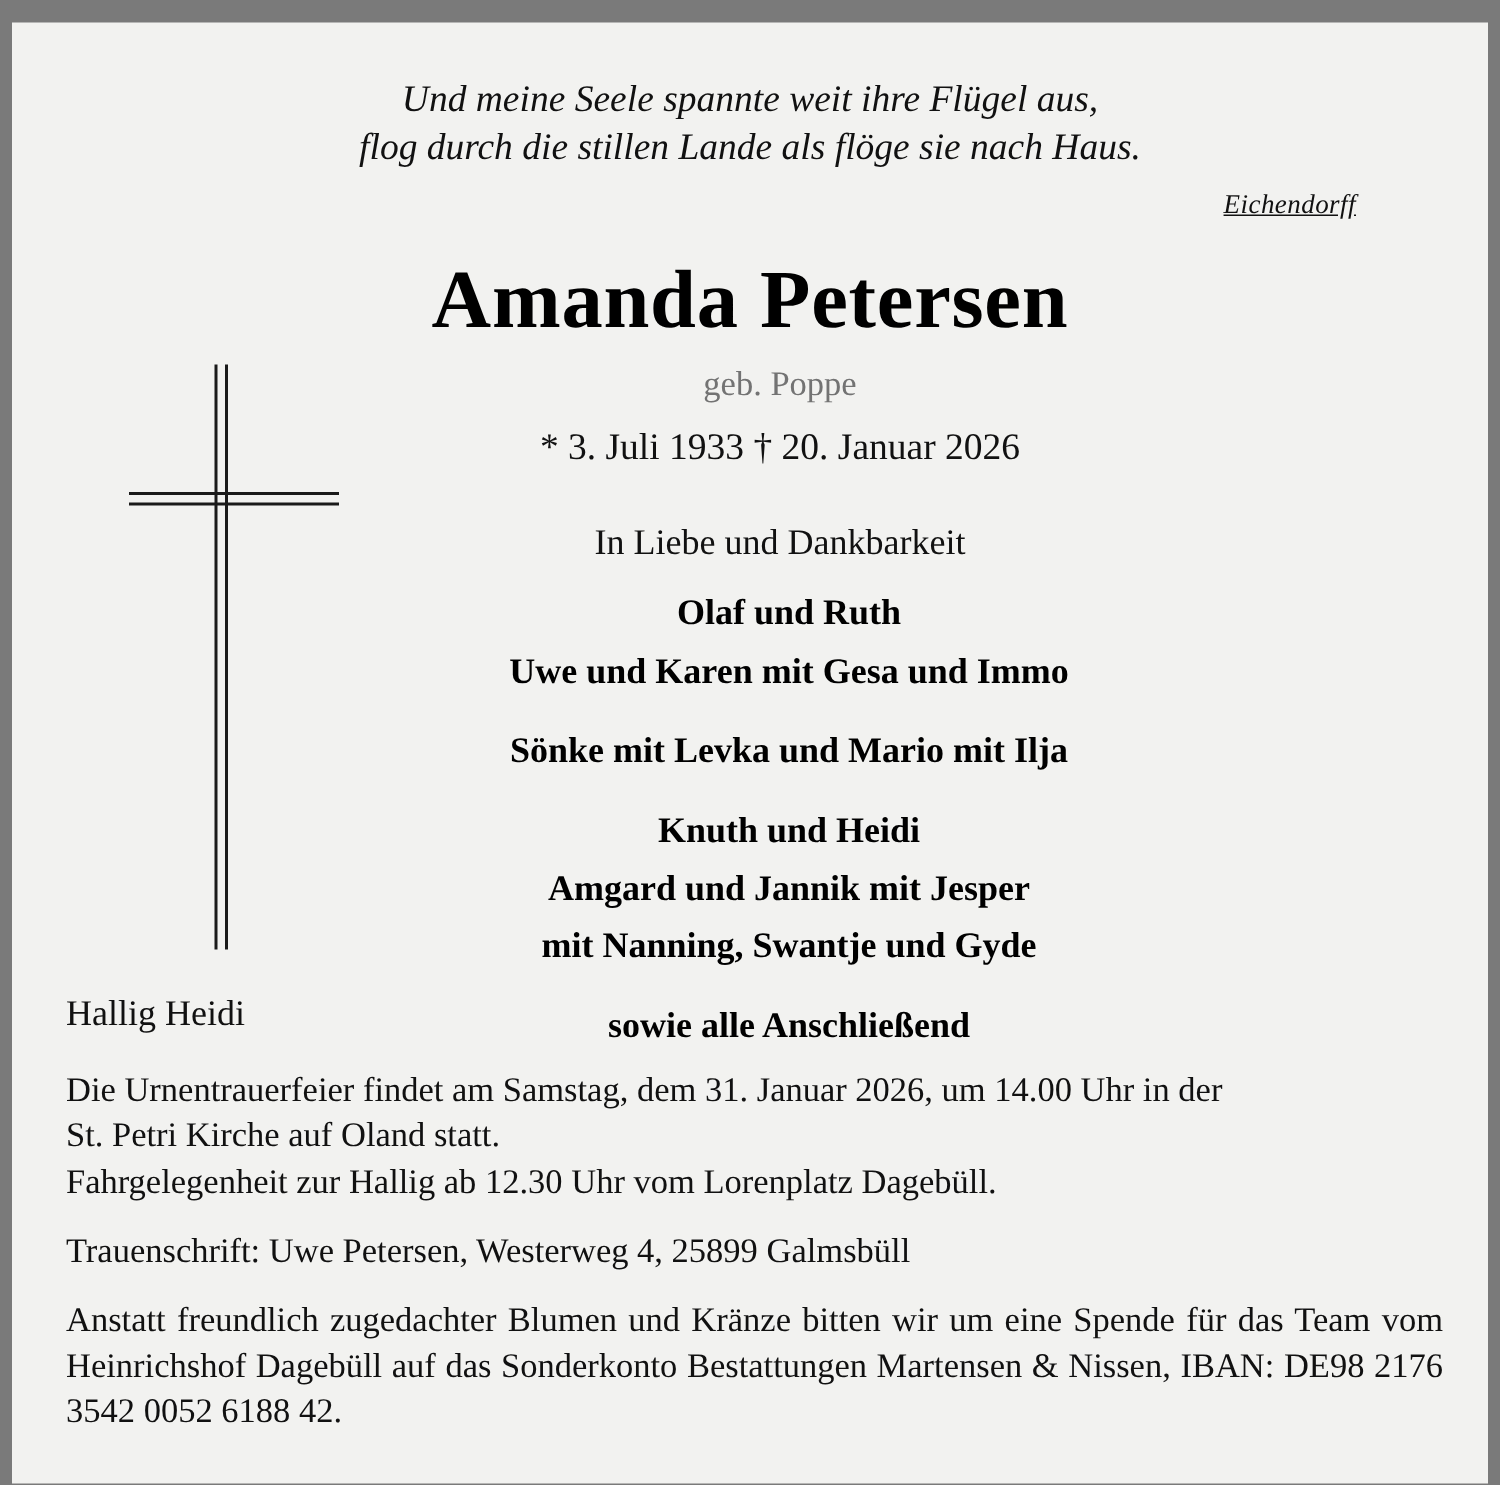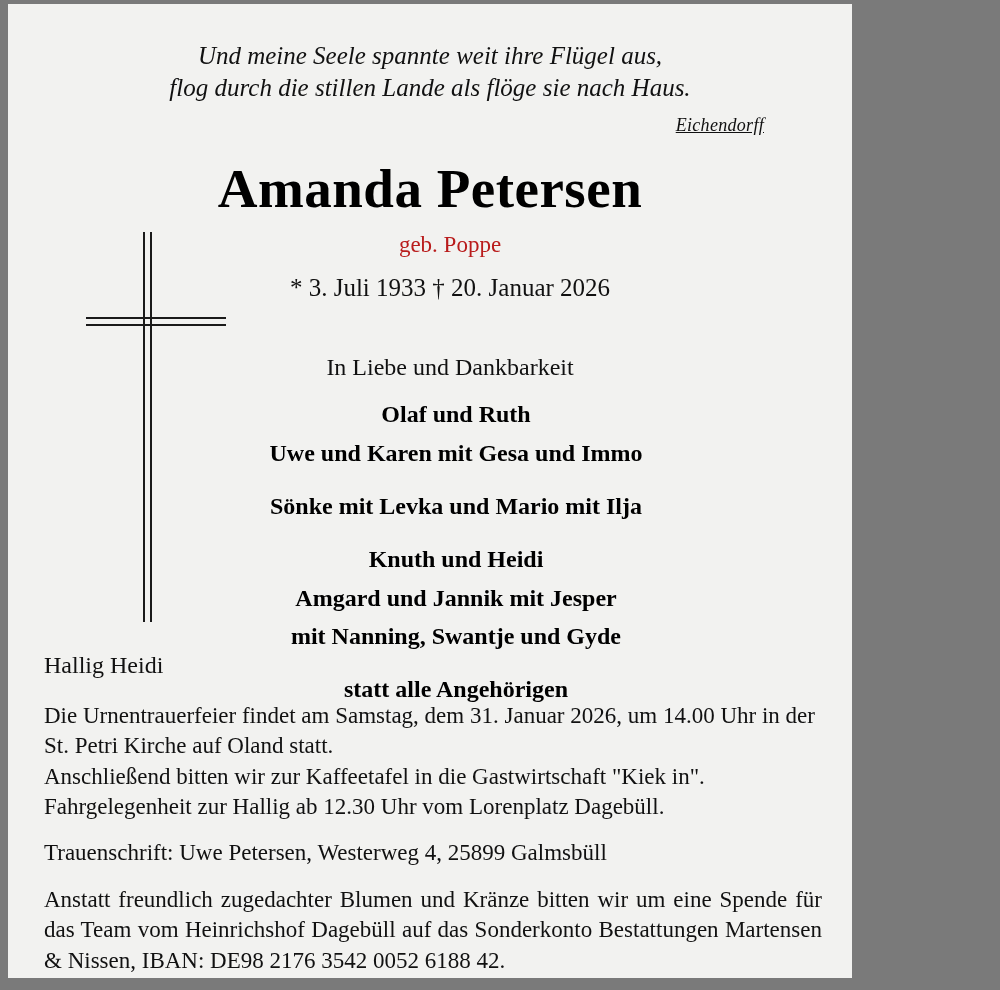--- a/index.html
+++ b/index.html
@@ -9,22 +9,22 @@
   }
   body {
     width: 1000px;
     height: 990px;
     font-family: "Liberation Serif", serif;
     overflow: hidden;
   }
   .page {
     position: absolute;
     left: 8px;
-    top: 4px;
-    width: 844px;
+    top: 15px;
+    width: 984px;
     height: 974px;
     background: #f2f2f0;
     box-sizing: border-box;
   }
   
   .poem {
     text-align: center;
     font-style: italic;
     font-size: 25px;
     line-height: 1.28;
@@ -49,21 +49,21 @@
     font-weight: 700;
     color: #000;
     margin-top: 20px;
     letter-spacing: 0.5px;
   }
   .born-name {
     text-align: center;
     font-size: 23px;
     margin-top: 12px;
     padding-left: 40px;
-    color: #b91c1c;
+    color: #737373;
   }
   .dates {
     text-align: center;
     font-size: 25px;
     margin-top: 16px;
     padding-left: 40px;
     color: #111;
   }
   .dates .birth { }
   
@@ -103,21 +103,21 @@
     left: 0;
     top: 92px;
     width: 140px;
     height: 2px;
     background: #1a1a1a;
   }
   
   .mourn-intro {
     text-align: center;
     font-size: 24px;
-    margin-top: 52px;
+    margin-top: 36px;
     padding-left: 40px;
     color: #111;
   }
   .mourners {
     text-align: center;
     padding-left: 52px;
     margin-top: 14px;
   }
   .mourn-line {
     display: block;
@@ -174,26 +174,25 @@
   </div>
 
   <div class="mourn-intro">In Liebe und Dankbarkeit</div>
   <div class="mourners">
     <span class="mourn-line">Olaf und Ruth</span>
     <span class="mourn-line">Uwe und Karen mit Gesa und Immo</span>
     <span class="mourn-line gap">Sönke mit Levka und Mario mit Ilja</span>
     <span class="mourn-line gap">Knuth und Heidi</span>
     <span class="mourn-line">Amgard und Jannik mit Jesper</span>
     <span class="mourn-line">mit Nanning, Swantje und Gyde</span>
-    <span class="mourn-line gap">statt alle Angehörigen</span>
+    <span class="mourn-line gap">sowie alle Anschließend</span>
   </div>
 
   <div class="footer">
     <div class="place">Hallig Heidi</div>
     <div class="para tight nojust">Die Urnentrauerfeier findet am Samstag, dem  31. Januar 2026, um 14.00 Uhr in der</div>
     <div class="para tight nojust">St. Petri Kirche auf Oland statt.</div>
-    <div class="para tight nojust">Anschließend bitten wir zur Kaffeetafel in die Gastwirtschaft "Kiek in".</div>
     <div class="para nojust">Fahrgelegenheit zur Hallig ab 12.30 Uhr vom Lorenplatz Dagebüll.</div>
     <div class="para nojust">Trauenschrift: Uwe Petersen, Westerweg 4, 25899 Galmsbüll</div>
     <div class="para">Anstatt freundlich zugedachter Blumen und Kränze bitten wir um eine Spende für das Team vom Heinrichshof Dagebüll auf das Sonderkonto Bestattungen Martensen &amp; Nissen, IBAN: DE98 2176 3542 0052 6188 42.</div>
   </div>
 
 </div>
 
 </body></html>

